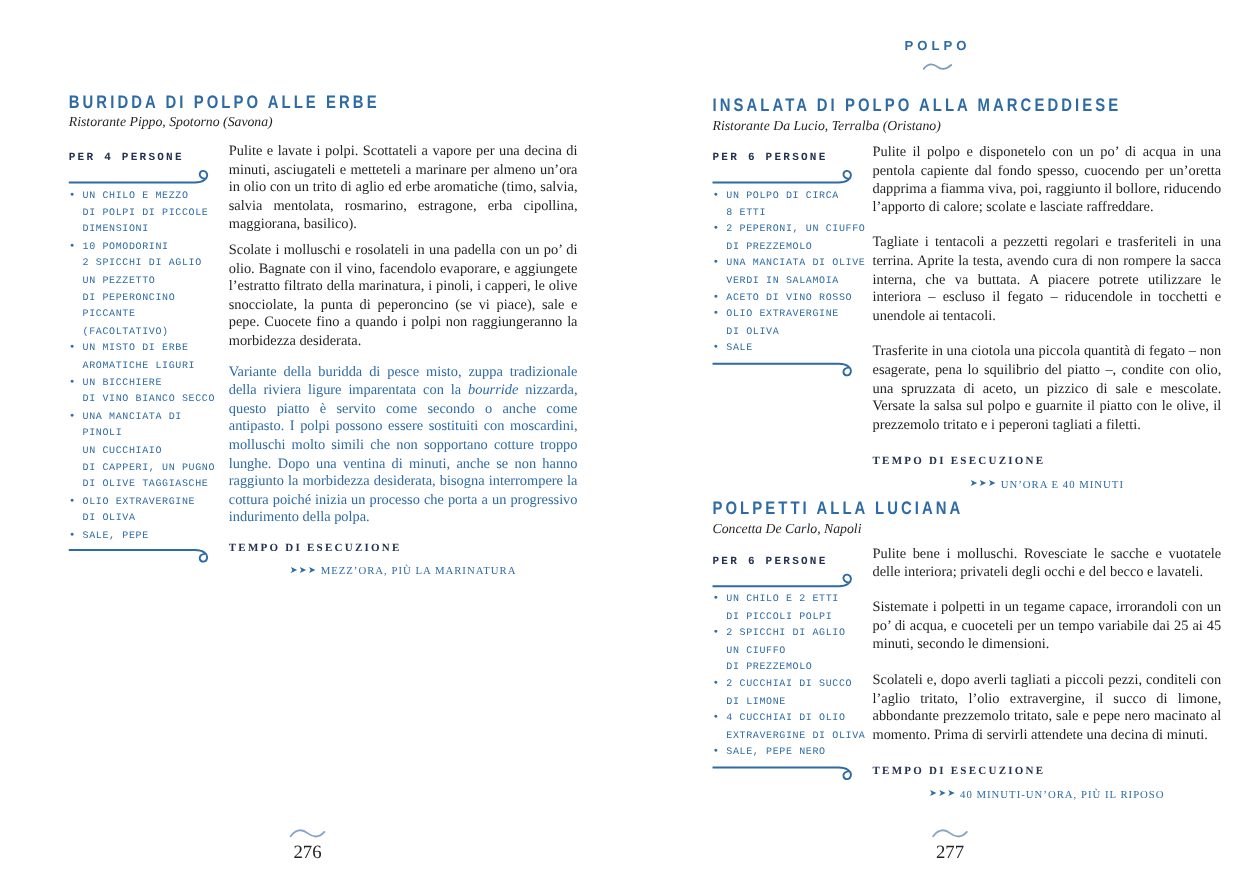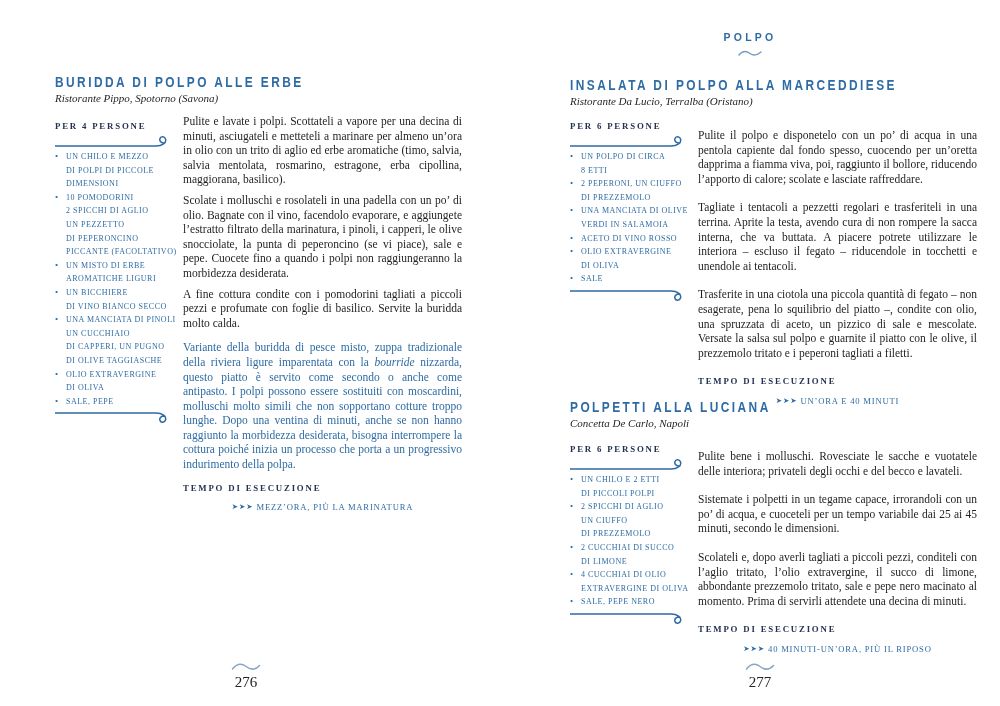--- a/index.html
+++ b/index.html
@@ -12,32 +12,32 @@
     letter-spacing:3.2px;color:#2e6ba4;}
   .running-squiggle{position:absolute;left:738px;top:49px;}
 
   
   .recipe-title{position:absolute;font-family:"Liberation Sans", sans-serif;font-weight:bold;
     font-size:14.5px;letter-spacing:3px;color:#2e6ba4;white-space:nowrap;
     transform:scaleX(0.82);transform-origin:0 50%;}
   .recipe-sub{position:absolute;font-style:italic;font-size:11px;color:#201f1d;white-space:nowrap;}
 
   
-  .sidebar{position:absolute;width:127px;}
+  .sidebar{position:absolute;width:127px;font-family:Liberation Mono, monospace;}
   .serving{font-size:8.8px;font-weight:bold;letter-spacing:1.8px;color:#233250;white-space:nowrap;}
   .flourish{display:block;margin:2px 0 1px 0;}
   .ing-list{margin:1px 0 0 0;padding:0;list-style:none;}
   .ing-list li{position:relative;padding-left:11px;font-size:8px;letter-spacing:0.5px;
     line-height:13.6px;color:#2e6ba4;white-space:pre-line;}
   .ing-list li::before{content:"•";position:absolute;left:0;top:0;color:#2e6ba4;font-size:9px;}
 
   
   .main{position:absolute;width:279px;font-size:11.5px;line-height:14.6px;text-align:justify;}
   .main p{margin:0 0 6px 0;}
-  .main.wide-gap p{margin:13px 0 14px 0;}
+  .main.wide-gap p{margin:0 0 14px 0;}
   .note{color:#2e6ba4;margin-top:10px !important;}
   .note .it{font-style:italic;}
 
   .tempo{margin-top:9px;}
   .tempo.wide{margin-top:13px;}
   .tempo-label{font-size:8.8px;font-weight:bold;letter-spacing:1.8px;color:#233250;
     text-align:left;white-space:nowrap;}
   .tempo-line{margin-top:4px;text-align:center;white-space:nowrap;}
   .tempo-arrows{color:#2e6ba4;font-size:7.5px;letter-spacing:1px;vertical-align:1px;}
   .tempo-value{color:#2e6ba4;font-size:8.6px;letter-spacing:0.8px;}
@@ -86,21 +86,20 @@
       <li>SALE, PEPE</li>
     </ul>
     <svg class="flourish" width="120" height="16" viewBox="0 0 120 16">
       <path d="M0 3 H101 C107.5 3 111.5 6.2 110.6 9.8 C109.9 12.7 105.8 13.3 104.9 10.3 C104.2 7.9 106.5 5.8 109.8 6.1" fill="none" stroke="#2e6ba4" stroke-width="1.5" stroke-linecap="round"></path>
     </svg>
   </div>
 
   <div class="main" style="left:183px;top:114px;">
     <p>Pulite e lavate i polpi. Scottateli a vapore per una decina di minuti, asciugateli e metteteli a marinare per almeno un’ora in olio con un trito di aglio ed erbe aromatiche (timo, salvia, salvia mentolata, rosmarino, estragone, erba cipollina, maggiorana, basilico).</p>
     <p>Scolate i molluschi e rosolateli in una padella con un po’ di olio. Bagnate con il vino, facendolo evaporare, e aggiungete l’estratto filtrato della marinatura, i pinoli, i capperi, le olive snocciolate, la punta di peperoncino (se vi piace), sale e pepe. Cuocete fino a quando i polpi non raggiungeranno la morbidezza desiderata.</p>
-    <p>A fine cottura condite con i pomodorini tagliati a piccoli pezzi e profumate con foglie di basilico. Servite la buridda molto calda.</p>
     <p class="note"><span>Variante della buridda di pesce misto, zuppa tradizionale della riviera ligure imparentata con la </span><span class="it">bourride</span><span> nizzarda, questo piatto è servito come secondo o anche come antipasto. I polpi possono essere sostituiti con moscardini, molluschi molto simili che non sopportano cotture troppo lunghe. Dopo una ventina di minuti, anche se non hanno raggiunto la morbidezza desiderata, bisogna interrompere la cottura poiché inizia un processo che porta a un progressivo indurimento della polpa.</span></p>
     <div class="tempo">
       <div class="tempo-label">TEMPO DI ESECUZIONE</div>
       <div class="tempo-line"><span class="tempo-arrows">➤➤➤</span> <span class="tempo-value">MEZZ’ORA, PIÙ LA MARINATURA</span></div>
     </div>
   </div>
 
   <svg class="footer-tilde" style="left:231px;top:662px;" width="30" height="10" viewBox="0 0 30 10">
     <path d="M1.5 7 C6 1.5 10.5 1 15 4.5 C19.5 8 24 8.5 28.5 3.5" fill="none" stroke="#89a5c6" stroke-width="1.5" stroke-linecap="round"></path>
   </svg>

